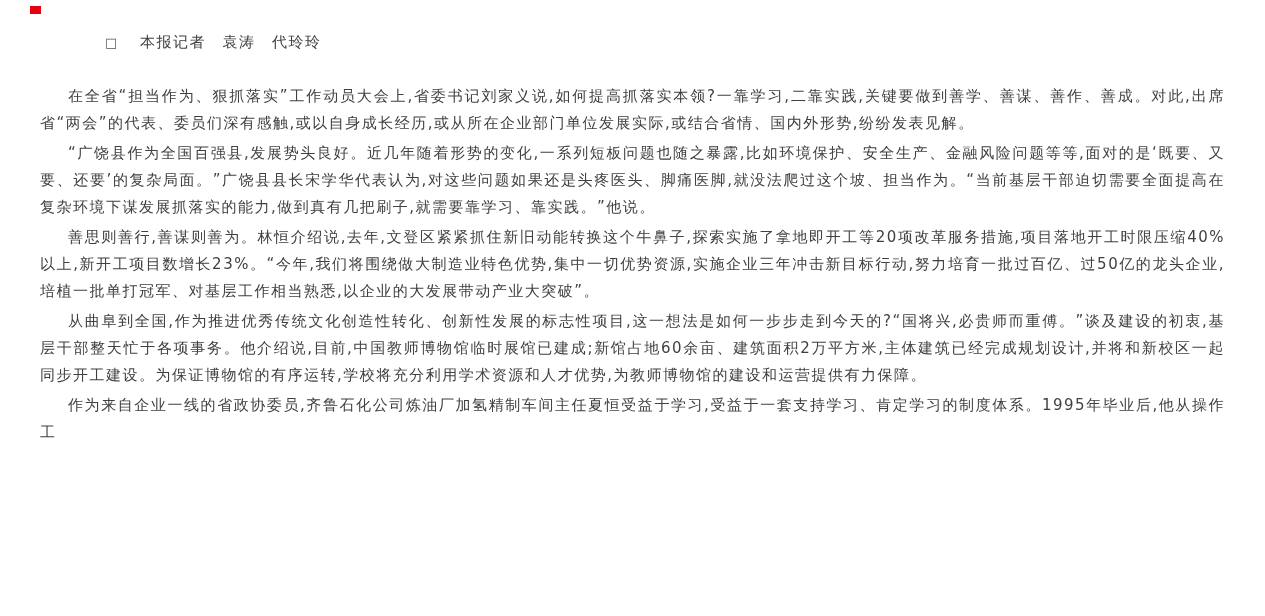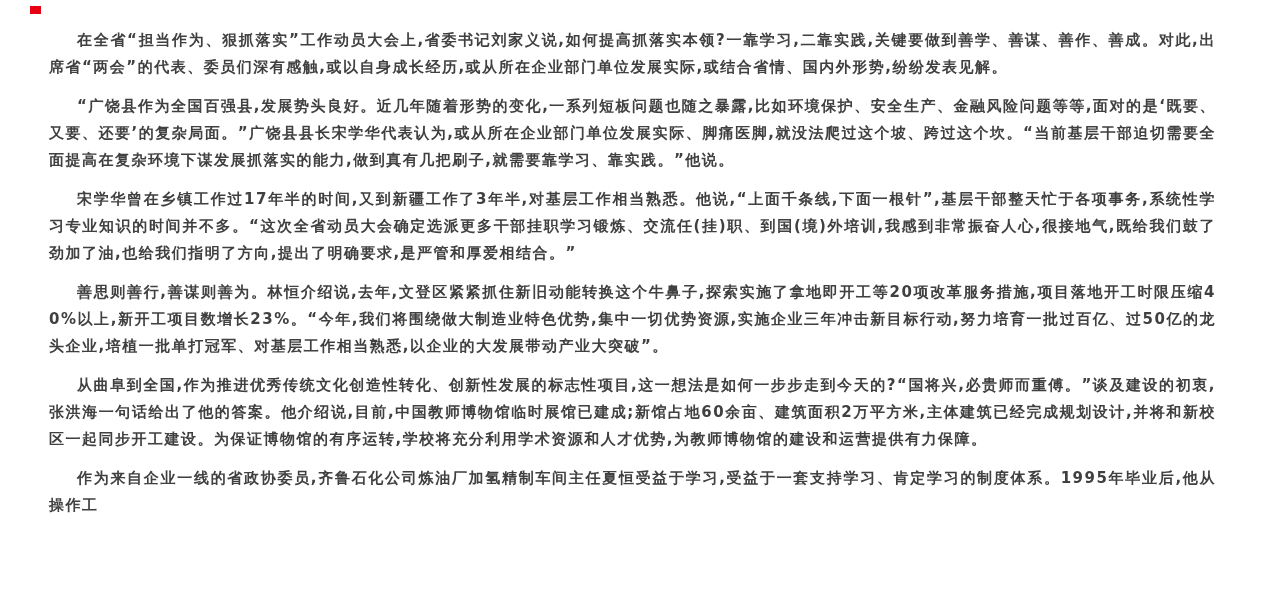--- a/index.html
+++ b/index.html
@@ -40,37 +40,39 @@
   }
   .article-body {
     margin: 27px 37px 0 37px;
     font-size: 15px;
     line-height: 27px;
     letter-spacing: 1.5px;
     text-align: justify;
     color: #404040;
   }
   .article-body p {
-    margin: 12px;
+    margin: 3px;
     padding: 0;
     text-indent: 28px;
     word-break: break-all;
-    font-weight: bold;
   }
 </style>
 </head>
 <body>
 
 <div>
 
   <span class="red-marker" style="background: rgb(230, 0, 18);"></span>
 
+  <div class="byline">
+    <span class="byline-bullet">□</span>
+    <span>本报记者　袁涛　代玲玲</span>
+  </div>
 
   <div class="article-body">
     <p>在全省“担当作为、狠抓落实”工作动员大会上,省委书记刘家义说,如何提高抓落实本领?一靠学习,二靠实践,关键要做到善学、善谋、善作、善成。对此,出席省“两会”的代表、委员们深有感触,或以自身成长经历,或从所在企业部门单位发展实际,或结合省情、国内外形势,纷纷发表见解。</p>
-    <p>“广饶县作为全国百强县,发展势头良好。近几年随着形势的变化,一系列短板问题也随之暴露,比如环境保护、安全生产、金融风险问题等等,面对的是‘既要、又要、还要’的复杂局面。”广饶县县长宋学华代表认为,或从所在企业部门单位发展实际、脚痛医脚,就没法爬过这个坡、跨过这个坎。“当前基层干部迫切需要全面提高在复杂环境下谋发展抓落实的能力,做到真有几把刷子,就需要靠学习、靠实践。”他说。</p>
-    <p>宋学华曾在乡镇工作过17年半的时间,又到新疆工作了3年半,对基层工作相当熟悉。他说,“上面千条线,下面一根针”,基层干部整天忙于各项事务,系统性学习专业知识的时间并不多。“这次全省动员大会确定选派更多干部挂职学习锻炼、交流任(挂)职、到国(境)外培训,我感到非常振奋人心,很接地气,既给我们鼓了劲加了油,也给我们指明了方向,提出了明确要求,是严管和厚爱相结合。”</p>
+    <p>“广饶县作为全国百强县,发展势头良好。近几年随着形势的变化,一系列短板问题也随之暴露,比如环境保护、安全生产、金融风险问题等等,面对的是‘既要、又要、还要’的复杂局面。”广饶县县长宋学华代表认为,对这些问题如果还是头疼医头、脚痛医脚,就没法爬过这个坡、担当作为。“当前基层干部迫切需要全面提高在复杂环境下谋发展抓落实的能力,做到真有几把刷子,就需要靠学习、靠实践。”他说。</p>
     <p>善思则善行,善谋则善为。林恒介绍说,去年,文登区紧紧抓住新旧动能转换这个牛鼻子,探索实施了拿地即开工等20项改革服务措施,项目落地开工时限压缩40%以上,新开工项目数增长23%。“今年,我们将围绕做大制造业特色优势,集中一切优势资源,实施企业三年冲击新目标行动,努力培育一批过百亿、过50亿的龙头企业,培植一批单打冠军、对基层工作相当熟悉,以企业的大发展带动产业大突破”。</p>
-    <p>从曲阜到全国,作为推进优秀传统文化创造性转化、创新性发展的标志性项目,这一想法是如何一步步走到今天的?“国将兴,必贵师而重傅。”谈及建设的初衷,张洪海一句话给出了他的答案。他介绍说,目前,中国教师博物馆临时展馆已建成;新馆占地60余亩、建筑面积2万平方米,主体建筑已经完成规划设计,并将和新校区一起同步开工建设。为保证博物馆的有序运转,学校将充分利用学术资源和人才优势,为教师博物馆的建设和运营提供有力保障。</p>
+    <p>从曲阜到全国,作为推进优秀传统文化创造性转化、创新性发展的标志性项目,这一想法是如何一步步走到今天的?“国将兴,必贵师而重傅。”谈及建设的初衷,基层干部整天忙于各项事务。他介绍说,目前,中国教师博物馆临时展馆已建成;新馆占地60余亩、建筑面积2万平方米,主体建筑已经完成规划设计,并将和新校区一起同步开工建设。为保证博物馆的有序运转,学校将充分利用学术资源和人才优势,为教师博物馆的建设和运营提供有力保障。</p>
     <p>作为来自企业一线的省政协委员,齐鲁石化公司炼油厂加氢精制车间主任夏恒受益于学习,受益于一套支持学习、肯定学习的制度体系。1995年毕业后,他从操作工</p>
   </div>
 
 </div>
 
 </body></html>

